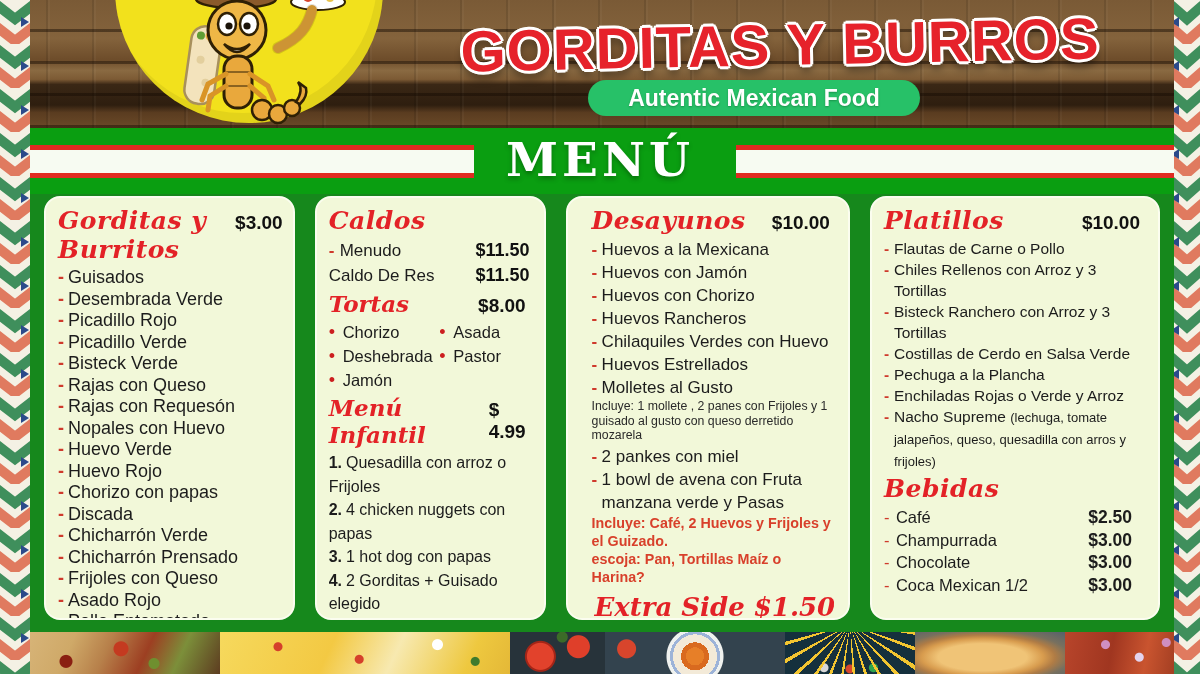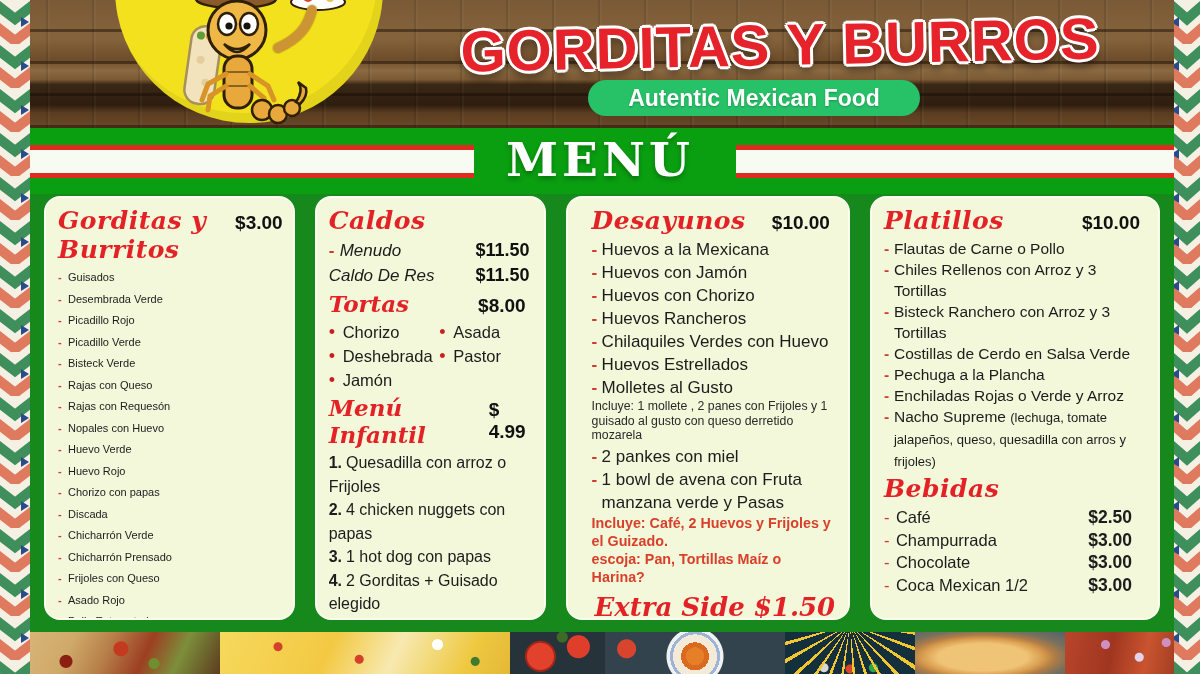--- a/index.html
+++ b/index.html
@@ -56,29 +56,29 @@
   .card4{width:294px;}
 
   .script{font-family:"DejaVu Serif",serif;font-style:italic;font-weight:bold;color:#e32227;}
   .t-lg{font-size:25px;letter-spacing:.5px;}
   .t-md{font-size:23px;}
   .price{font-weight:bold;color:#111;font-size:19px;}
   .head{display:flex;align-items:baseline;gap:8px;margin:2px 0 3px 0;}
   .head.spread{justify-content:space-between;padding-right:8px;}
 
   ul,ol{margin:0;padding:0;list-style:none;}
-  .d-item{position:relative;padding-left:10px;font-size:11px;line-height:21.5px;}
+  .d-item{position:relative;padding-left:10px;font-size:18px;line-height:21.5px;}
   .d-item::before{content:"-";position:absolute;left:0;color:#cf3a2c;font-weight:bold;}
   .card3 .d-item{font-size:17px;line-height:23px;}
   .card4 .d-item{font-size:15.5px;line-height:21px;padding-right:2px;}
   .detail{font-size:13px;}
 
   .p-row{display:flex;align-items:baseline;font-size:17px;line-height:25px;}
   .p-row .dash{width:11px;color:#cf3a2c;font-weight:bold;}
-  .p-row .p-name{flex:1;font-style:italic;}
+  .p-row .p-name{flex:1;}
   .p-row .p-price{font-weight:bold;font-size:18px;color:#111;padding-right:4px;text-align:center;}
 
   .two-col{display:flex;margin:1px 0 2px 0;}
   .col-a{width:54%;}
   .col-b{width:46%;}
   .dot-item{position:relative;padding-left:14px;font-size:16.5px;line-height:24px;}
   .dot-item::before{content:"•";position:absolute;left:0;color:#cc1f1f;font-size:18px;}
 
   .n-item{font-size:16px;line-height:23.5px;}
   .n-item .num{font-weight:bold;margin-right:4px;}

